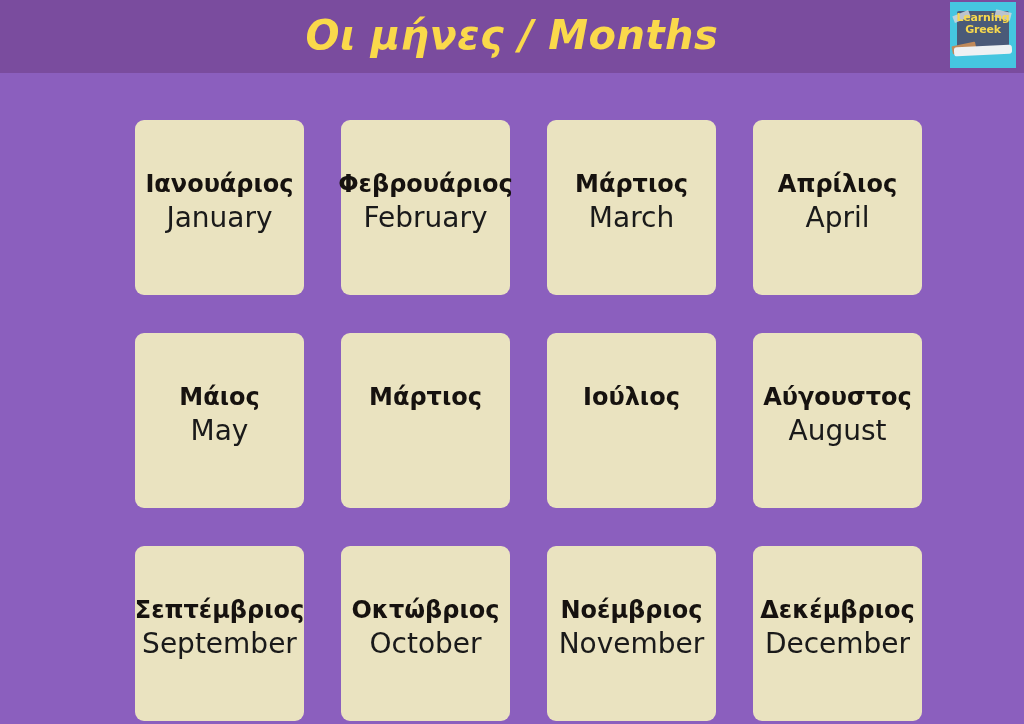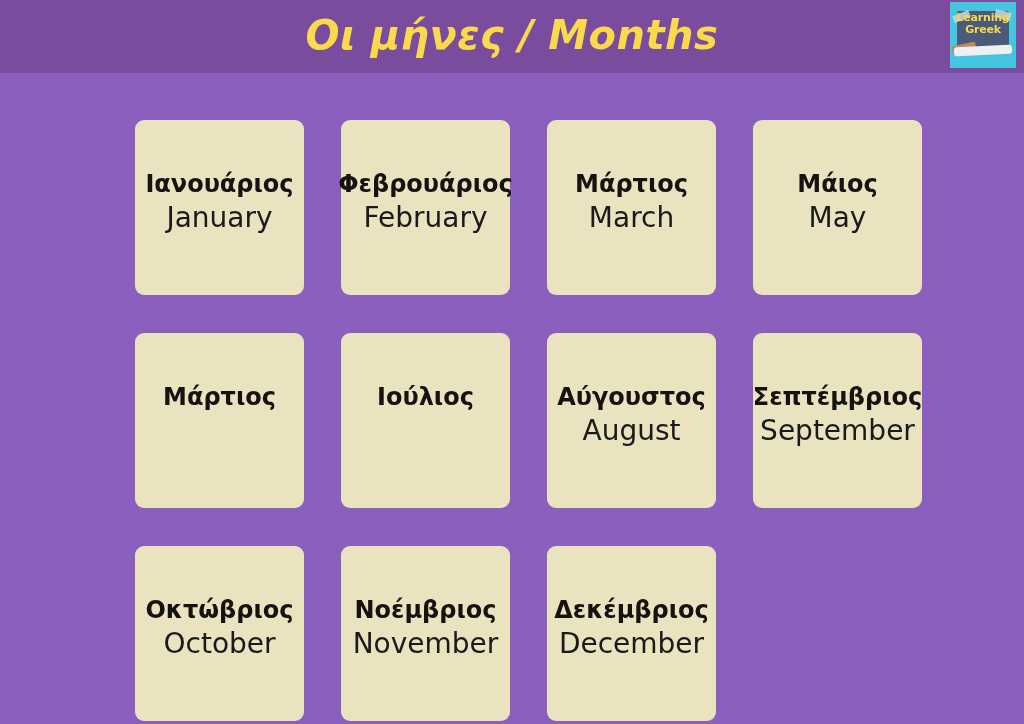--- a/index.html
+++ b/index.html
@@ -197,20 +197,26 @@
       </div>
     </div>
 
     <div class="card">
       <div class="card-inner">
         <span class="term-el">Μάρτιος</span>
         <span class="term-en">March</span>
       </div>
     </div>
 
+    <div class="card">
+      <div class="card-inner">
+        <span class="term-el">Απρίλιος</span>
+        <span class="term-en">April</span>
+      </div>
+    </div>
 
     <div class="card">
       <div class="card-inner">
         <span class="term-el">Μάιος</span>
         <span class="term-en">May</span>
       </div>
     </div>
 
     <div class="card">
       <div class="card-inner">

